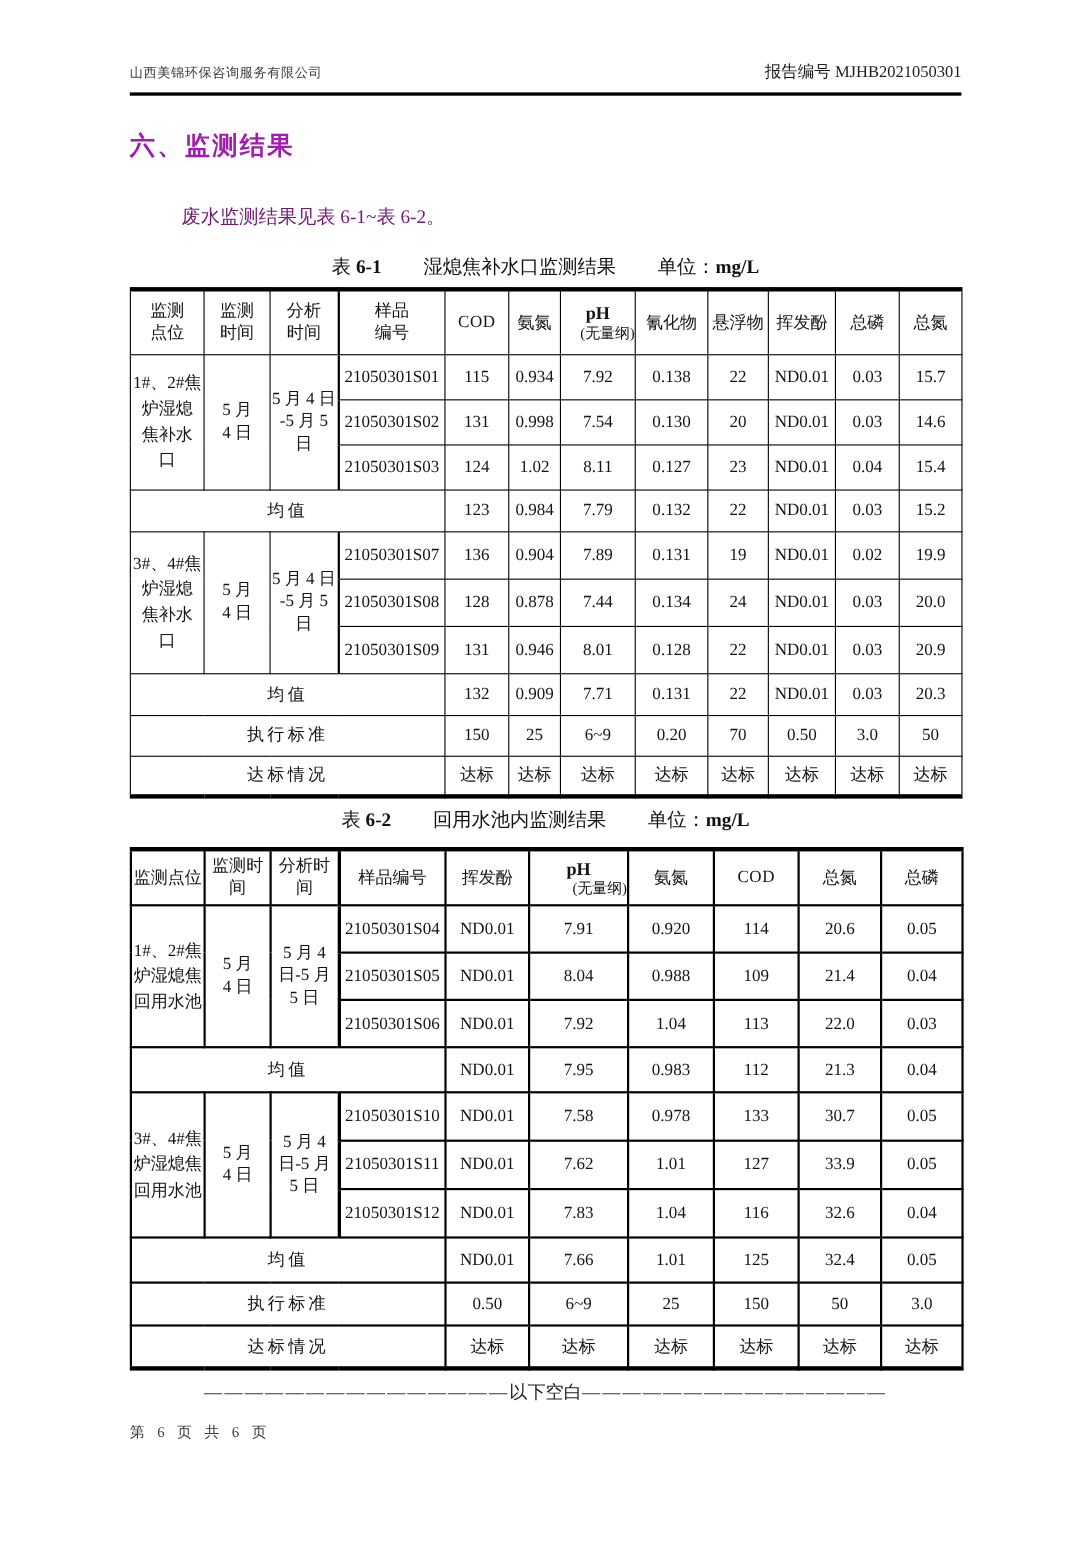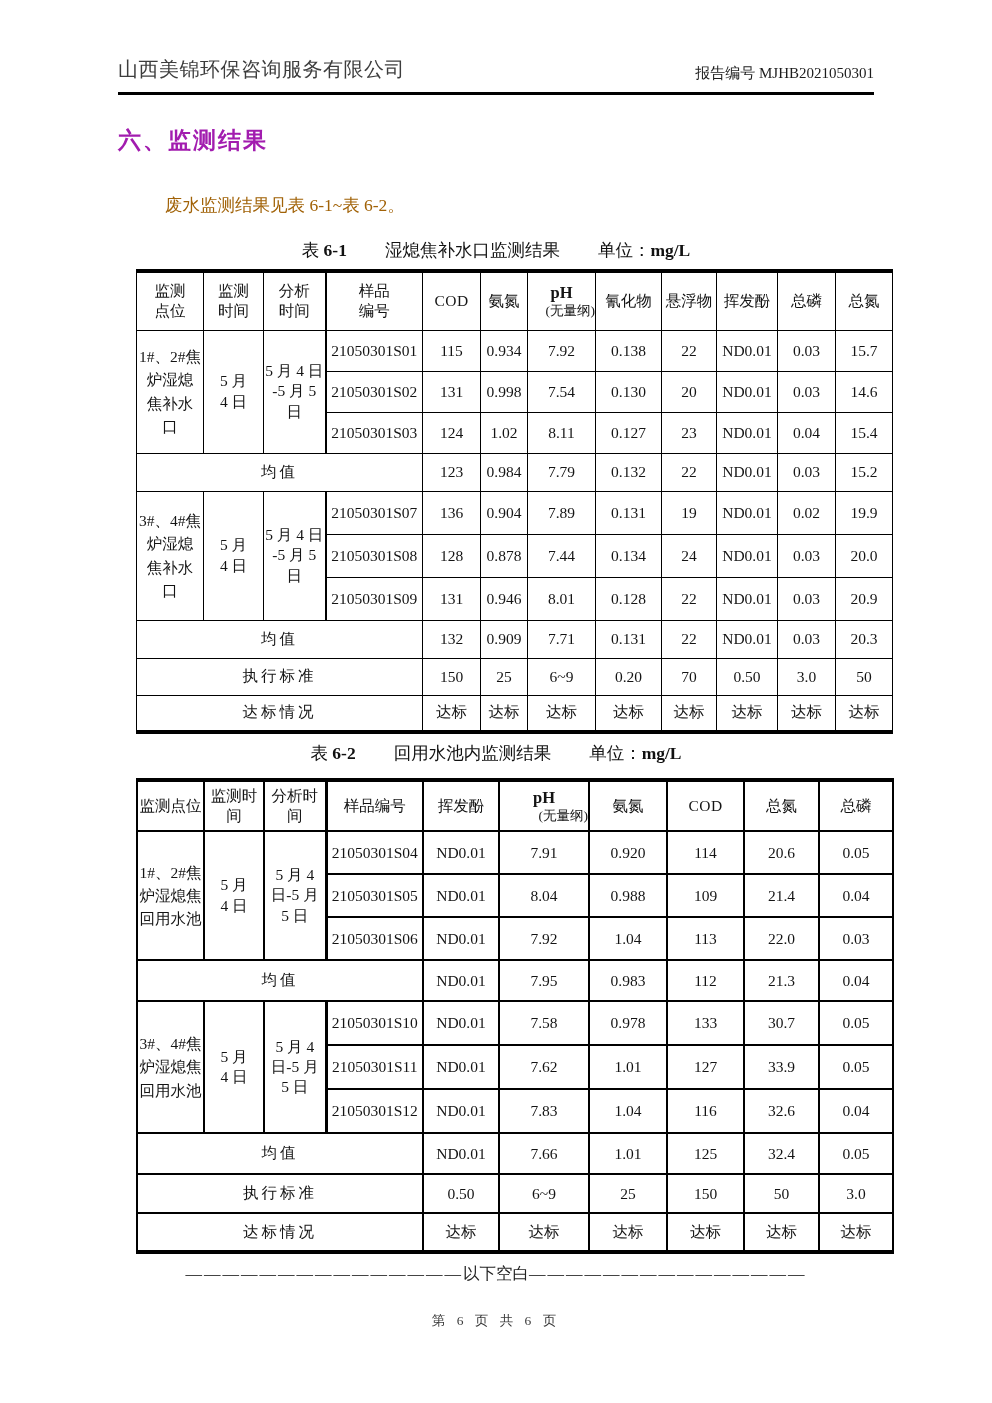--- a/index.html
+++ b/index.html
@@ -10,38 +10,38 @@
     color:#1a1a1a;
   }
   .content { width:756px; margin-left:118px; }
 
   
   .doc-header {
     margin-top:56px; padding-bottom:9px;
     border-bottom:3px solid #000;
     display:flex; justify-content:space-between; align-items:flex-end;
   }
-  .company { font-size:20px; color:#3d3d3d; letter-spacing:0.5px; }
+  .company { font-size:12px; color:#3d3d3d; letter-spacing:0.5px; }
   .report-no { font-size:15px; color:#1c1c1c; }
 
   .sec-title { margin-top:30px; font-size:23px; font-weight:bold; letter-spacing:2px; color:#a21caf; }
-  .intro { margin-top:37px; padding-left:47px; font-size:17.5px; color:#a16207; }
+  .intro { margin-top:37px; padding-left:47px; font-size:17.5px; color:#701a75; }
 
   
   .caption {
     display:flex; justify-content:center; align-items:baseline;
     font-size:17.5px; color:#111;
   }
   .caption .gap { width:38px; }
   .cap-num, .cap-unit-val, .bold { font-weight:bold;text-align:right; }
   .c1 { margin-top:21px; margin-bottom:7px; }
   .c2 { margin-top:7px; margin-bottom:13px; }
 
   
-  table.t { border-collapse:collapse; table-layout:fixed; width:756px;margin-left:18px; }
+  table.t { border-collapse:collapse; table-layout:fixed; width:756px; }
   .t th, .t td {
     border:1px solid #000; text-align:center; vertical-align:middle;
     font-weight:normal; font-size:15.5px; padding:0; color:#141414;
   }
   .t1 { border-top:4px solid #000; border-bottom:4px solid #000; }
   .t2 { border-top:4px solid #000; border-bottom:4px solid #000;border-radius:28px; }
   .t2 th, .t2 td { border-width:2px; }
   .vthick { border-left-width:2.5px !important; }
   .t2 .vthick { border-left-width:3px !important; }
 
@@ -65,21 +65,21 @@
   .t2 tr.rm  td { height:41px; }
   .t2 tr.r2  td { height:44px; }
   .t2 tr.rs  td { height:39px; }
 
   
   .blank-line {
     margin-top:9px; display:flex; justify-content:center; align-items:center;
     font-size:16.5px; color:#222;
   }
   .dash { letter-spacing:2px; white-space:nowrap; }
-  .page-num { margin-top:27px; text-align:center; font-size:13.5px; color:#3a3a3a; letter-spacing:4px; }
+  .page-num { margin-top:16px; font-size:13.5px; color:#3a3a3a; letter-spacing:4px; }
 </style>
 </head>
 <body>
 
 <div class="content">
 
   <div class="doc-header">
     <span class="company">山西美锦环保咨询服务有限公司</span>
     <span class="report-no">报告编号 MJHB2021050301</span>
   </div>

